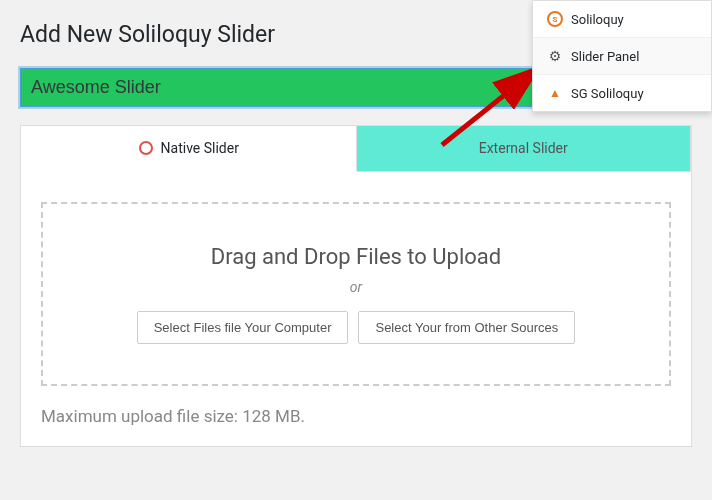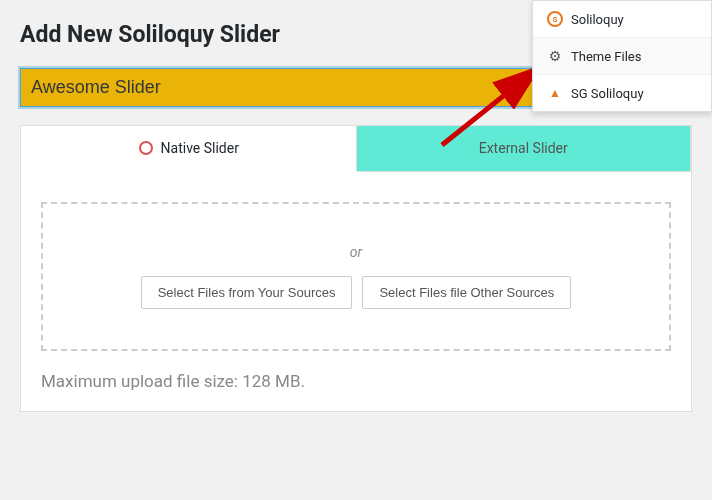--- a/index.html
+++ b/index.html
@@ -12,36 +12,36 @@
       position: relative;
     }
 
     .main-content {
       padding: 20px 20px 0 20px;
       background: #f1f1f1;
     }
 
     .page-title {
       font-size: 23px;
-      font-weight: 700;
+      font-weight: 400;
       color: #23282d;
       margin-bottom: 18px;
       line-height: 1.3;
     }
 
     .slider-name-input {
       width: 100%;
       max-width: 680px;
       padding: 8px 10px;
       font-size: 18px;
       border: 1px solid #4a9fd4;
       box-shadow: 0 0 0 2px rgba(74, 159, 212, 0.4);
       outline: none;
       color: #32373c;
-      background: #eab308;
+      background: #22c55e;
       margin-bottom: 18px;
       display: block;
     }
 
     .tabs-container {
       background: #fff;
       border: 1px solid #ddd;
       max-width: 680px;
     }
 
@@ -238,41 +238,42 @@
         <span class="tab-icon-circle"></span>
         <span>Native Slider</span>
       </div>
       <div class="tab">
         <span>External Slider</span>
       </div>
     </div>
 
     <div class="tab-content">
       <div class="upload-area">
+        <div class="upload-title">Drag and Drop Files to Upload</div>
         <div class="upload-or">or</div>
         <div class="upload-buttons">
-          <button class="upload-btn">Select Files from Your Sources</button>
-          <button class="upload-btn">Select Files file Other Sources</button>
+          <button class="upload-btn">Select Files file Your Computer</button>
+          <button class="upload-btn">Select Your from Other Sources</button>
         </div>
       </div>
       <div class="upload-note">Maximum upload file size: 128 MB.</div>
     </div>
   </div>
 </div>
 
 <div class="dropdown-menu">
   <div class="dropdown-item">
     <span class="item-icon">
       <span class="soliloquy-icon">S</span>
     </span>
     <span>Soliloquy</span>
   </div>
   <div class="dropdown-item active-item">
     <span class="item-icon gear-icon">⚙</span>
-    <span>Theme Files</span>
+    <span>Slider Panel</span>
   </div>
   <div class="dropdown-item">
     <span class="item-icon mountain-icon">▲</span>
     <span>SG Soliloquy</span>
   </div>
 </div>
 
 <div class="sidebar-links">
   <span class="sidebar-link">Soliloquy</span>
   <span class="sidebar-link">Add New</span>

